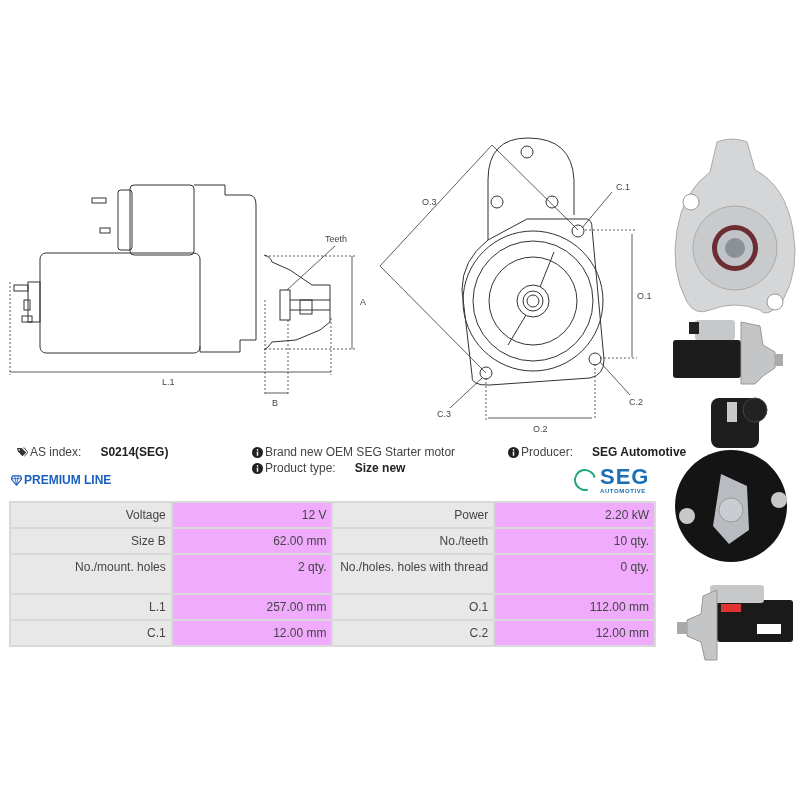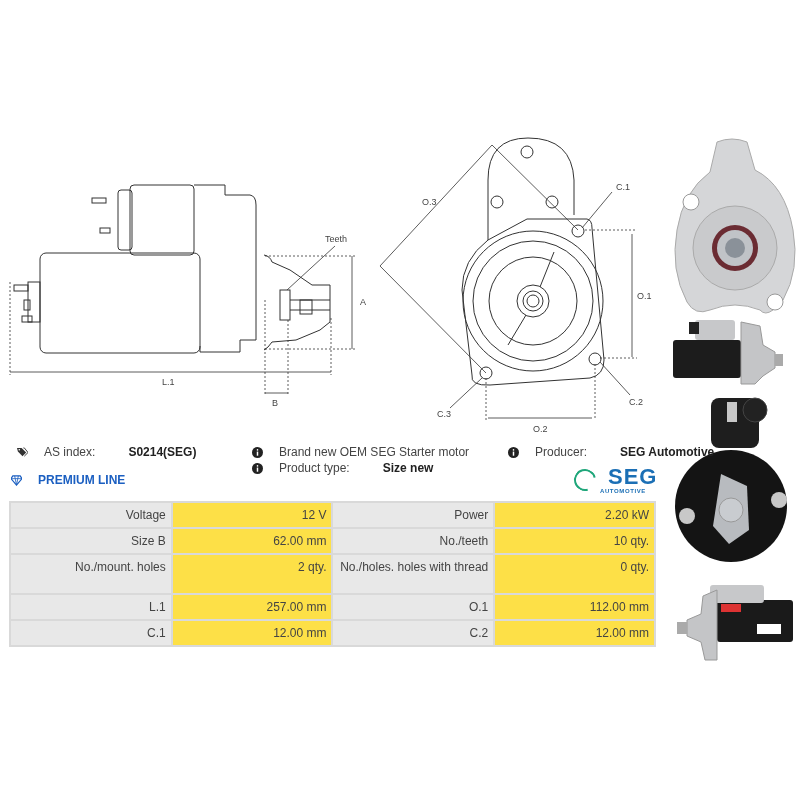--- a/index.html
+++ b/index.html
@@ -6,35 +6,35 @@
   html, body { width: 800px; height: 800px; background: #ffffff; overflow: hidden; }
   body { font-family: "Liberation Sans", "DejaVu Sans", sans-serif; color: #333; position: relative; }
 
   .drawing { position: absolute; left: 0; top: 130px; width: 665px; height: 310px; }
   .drawing svg { width: 100%; height: 100%; }
   .dlabel { font-family: "Liberation Sans", sans-serif; font-size: 9px; fill: #444; }
 
   .photos { position: absolute; left: 665px; top: 130px; width: 135px; height: 540px; }
 
   .info { position: absolute; left: 0; top: 445px; width: 665px; height: 50px; font-size: 12px; color: #444; }
-  .info-item { position: absolute; display: flex; align-items: center; gap: 16px; white-space: nowrap; }
+  .info-item { position: absolute; display: flex; align-items: center; gap: 2px; white-space: nowrap; }
   .info-item b { color: #222; font-weight: bold; margin-left: 17px; }
   .premium { color: #1b5fc1; font-weight: bold; }
   .ico { display: inline-block; width: 11px; height: 11px; }
 
   .seg-logo { position: absolute; left: 574px; top: 466px; display: flex; align-items: center; gap: 4px; }
   .seg-ring { width: 22px; height: 22px; border-radius: 50%; border: 2px solid #1fa67a; border-right-color: transparent; transform: rotate(30deg); }
   .seg-text { display: flex; flex-direction: column; line-height: 1; }
-  .seg-big { font-size: 22px; font-weight: bold; color: #1b6fb5; letter-spacing: 1px; margin-left: 8px; }
+  .seg-big { font-size: 22px; font-weight: bold; color: #1b6fb5; letter-spacing: 1px; }
   .seg-small { font-size: 6px; font-weight: bold; color: #1b6fb5; letter-spacing: 0.6px; }
 
   table.specs { position: absolute; left: 9px; top: 501px; width: 647px; border-collapse: collapse; font-size: 12px; color: #444; }
   table.specs td { border: 2px solid #d9d9d9; padding: 5px 5px; text-align: right; vertical-align: top; height: 23px; }
   table.specs td.lbl { background: #e8e8e8; width: 162px; margin-left: 20px; }
-  table.specs td.val { background: #fde047; width: 161px; }
+  table.specs td.val { background: #f0abfc; width: 161px; }
   table.specs tr.tall td { height: 40px; }
 </style>
 </head>
 <body>
 
 <div class="drawing">
   <svg viewBox="0 130 665 310" xmlns="http://www.w3.org/2000/svg" fill="none" stroke="#333" stroke-width="1">
 
     <g>
       <rect x="130" y="185" width="64" height="70" rx="4"></rect>

